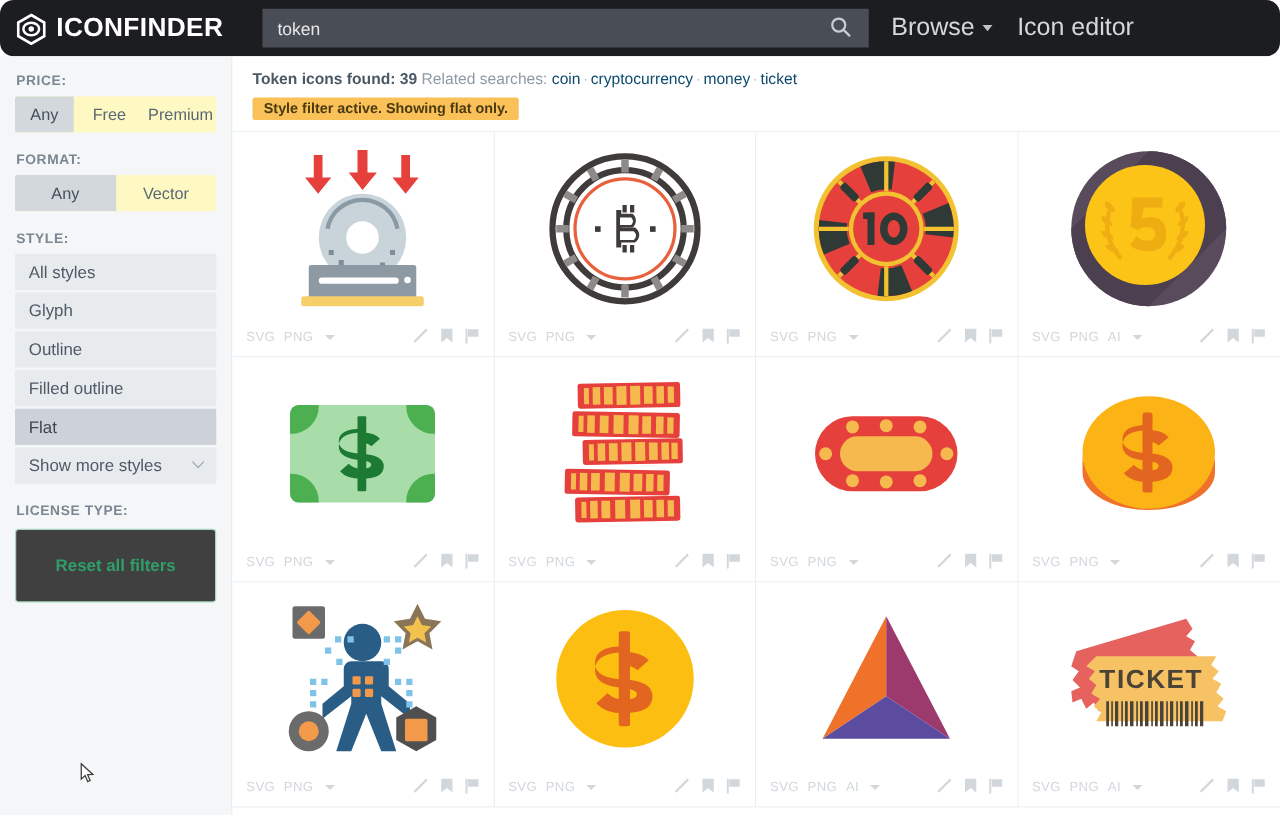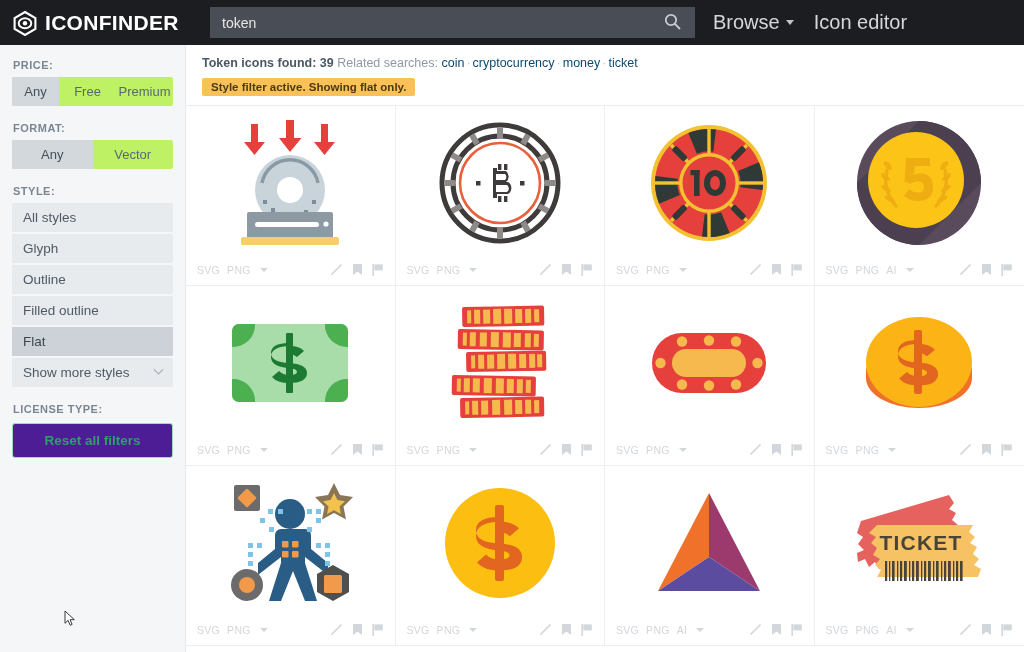--- a/index.html
+++ b/index.html
@@ -6,21 +6,21 @@
   html,body { width:1024px; height:652px; overflow:hidden; }
   body {
     font-family: "Liberation Sans", sans-serif;
     background:#ffffff;
     -webkit-font-smoothing: antialiased;
   }
 
   
   .header {
     height:45px; background:#1c1d21; display:flex; align-items:center;
-    padding-left:12px; position:relative;
+    padding-left:12px; position:relative;border-radius:11px;
   }
   .logo { display:flex; align-items:center; gap:7px; width:178px; }
   .logo-mark { width:26px; height:26px; flex:0 0 26px; }
   .logo-text {
     color:#ffffff; font-size:21px; font-weight:bold; letter-spacing:.3px;
   }
   .search-wrap {
     width:485px; height:31px; background:#494d55; display:flex;
     align-items:center; margin-left:20px; position:relative;
   }
@@ -49,41 +49,41 @@
 
   
   .sidebar {
     width:186px; flex:0 0 186px; background:#f4f6f8; padding:14px 12px 0 12px;
     border-right:1px solid #e6eaee; position:relative;
   }
   .filter-label {
     font-size:11px; color:#7a8793; letter-spacing:.5px; font-weight:bold;
     margin:0 0 6px 1px; text-transform:uppercase;
   }
-  .seg { display:flex; background:#bef264; border-radius:2px; overflow:hidden; margin-bottom:16px; }
+  .seg { display:flex; background:#fef9c3; border-radius:2px; overflow:hidden; margin-bottom:16px; }
   .seg > div {
     flex:1; text-align:center; font-size:13px; color:#5a6875;
     padding:7px 2px; cursor:pointer;
   }
   .seg > div.active { background:#d3d8dd; color:#454f58; }
   .seg.price > div:nth-child(1){flex:0 0 47px;}
   .stack { margin-bottom:16px; }
   .stack .opt {
     background:#e8ebee; font-size:13.5px; color:#4e5a66; padding:7px 11px;
     margin-bottom:2px; cursor:pointer; display:flex; align-items:center;
     justify-content:space-between; border-radius:1px;
   }
   .stack .opt.active { background:#ccd2d8; color:#3d4650; }
   .chev {
     width:7px;height:7px;border-right:1.6px solid #9aa5b0;
     border-bottom:1.6px solid #9aa5b0;transform:rotate(45deg) translate(-2px,-2px);
   }
   .reset-btn {
-    margin-top:8px; width:100%; text-align:center; padding:9px 0;
-    border:1px solid #a8d5bd; color:#2f9e68; background:#4c1d95;
+    margin-top:8px; width:100%; text-align:center; padding:21px 0;
+    border:1px solid #a8d5bd; color:#2f9e68; background:#404040;
     font-size:13.5px; font-weight:bold; border-radius:3px; cursor:pointer;
   }
   .cursor { position:absolute; left:64px; top:565px; }
 
   
   .content { flex:1; background:#ffffff; position:relative; }
   .resbar {
     padding:11px 0 0 16px; font-size:12.5px; color:#61707e;
   }
   .resbar b { color:#4a5965; font-weight:bold; }

